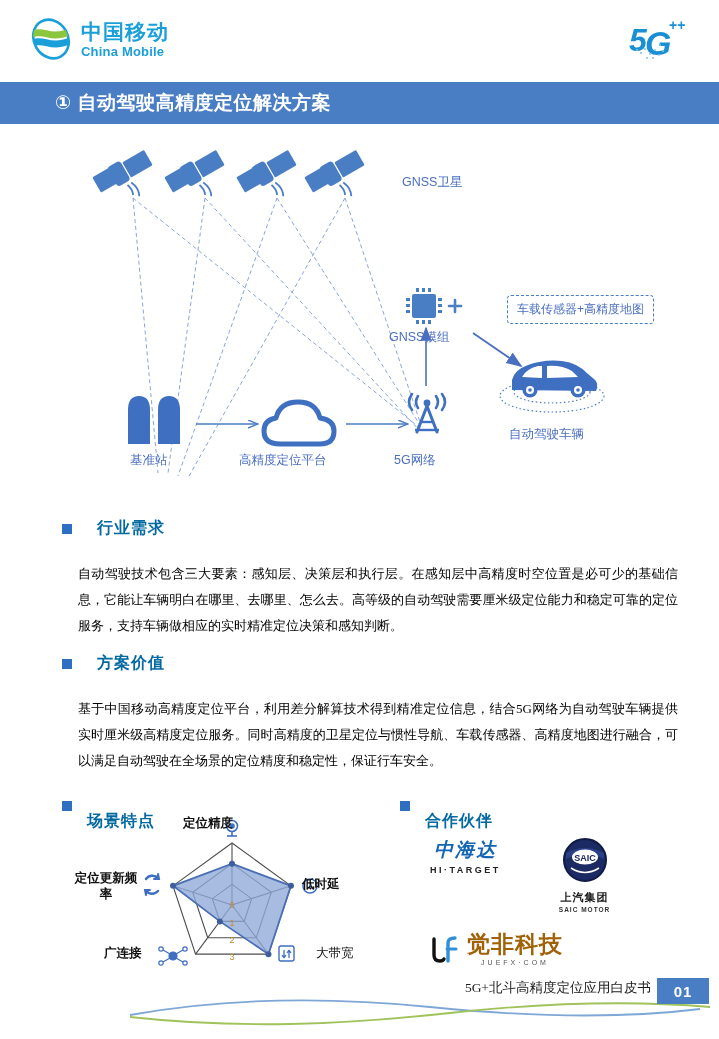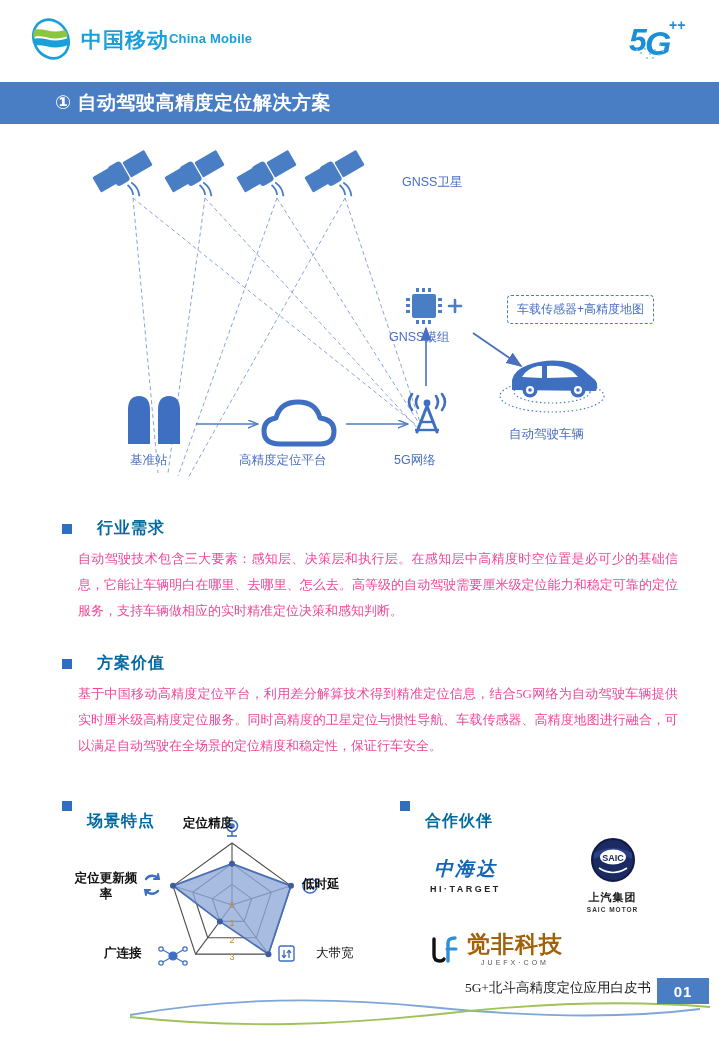--- a/index.html
+++ b/index.html
@@ -8,21 +8,21 @@
     background: #ffffff;
     font-family: "Liberation Sans", "DejaVu Sans", sans-serif;
     overflow: hidden;
   }
   .page { position: relative; width: 719px; height: 1039px; background:#fff; }
 
   
   .header { position:absolute; left:0; top:0; width:719px; height:78px; background:#fff; }
   .logo-wrap { position:absolute; left:30px; top:18px; display:flex; align-items:center; gap:9px; }
   .logo-mark { width:42px; height:42px; flex:0 0 auto; }
-  .logo-text { display:flex; flex-direction:row; line-height:1; }
+  .logo-text { display:flex; flex-direction:column; line-height:1; }
   .logo-cn { font-size:21px; font-weight:bold; color:#1a9fd9; letter-spacing:1px;
              font-family:"Liberation Sans","DejaVu Sans",sans-serif; }
   .logo-en { font-size:13px; font-weight:bold; color:#1a9fd9; margin-top:3px; letter-spacing:0.2px; }
   .fiveg-wrap { position:absolute; right:28px; top:14px; width:64px; height:50px; }
 
   
   .title-bar {
     position:absolute; left:0; top:82px; width:719px; height:42px;
     background:#4a7ec4; display:flex; align-items:center;
   }
@@ -45,22 +45,22 @@
 
   
   .section { position:absolute; left:62px; }
   .sec-head { display:flex; align-items:flex-start; }
   .bullet { width:10px; height:10px; background:#2f6fc1; margin-top:6px; flex:0 0 auto; }
   .sec-title {
     color:#0369a1; font-size:16px; font-weight:bold; margin-left:25px;
     letter-spacing:1px; line-height:1.2;
   }
   .sec-body {
-    margin-top:9px; margin-left:16px;
-    color:#ec4899; font-size:13px; line-height:2.0;
+    margin-top:24px; margin-left:16px;
+    color:#000000; font-size:13px; line-height:2.0;
     text-align:justify;
     font-family:"Liberation Serif","DejaVu Serif",serif;
     width: 600px;
   }
 
   
   .radar-area { position:absolute; left:62px; top:795px; width:340px; height:200px; }
   .partners-area { position:absolute; left:400px; top:795px; width:300px; height:175px; }
   .partner-logos { position:absolute; left:30px; top:42px; width:270px; }
   .plogo-row { display:flex; align-items:center; }
@@ -360,21 +360,21 @@
     <span style="position:absolute; left:8px; top:76px; width:72px; font-size:12.5px; font-weight:bold; color:#111; text-align:center; line-height:1.25;">定位更新频率</span>
   </div>
 
   <div class="partners-area">
     <div class="radar-title-row">
       <span class="bullet"></span>
       <span class="sec-title">合作伙伴</span>
     </div>
 
     <div class="partner-logos">
-      <div class="plogo-row" style="gap:86px; align-items:center;">
+      <div class="plogo-row" style="gap:58px; align-items:flex-start;">
         <div class="hitarget">
           <div class="hi-cn">中海达</div>
           <div class="hi-en">HI·TARGET</div>
         </div>
         <div class="saic-wrap">
           <svg width="46" height="46" viewBox="0 0 46 46">
             <circle cx="23" cy="23" r="21" fill="#1b2a63"></circle>
             <circle cx="23" cy="23" r="21" fill="none" stroke="#0f1a45" stroke-width="2"></circle>
             <path d="M4,16 Q23,6 42,16 L42,22 Q23,13 4,22 Z" fill="#2f4590" opacity="0.8"></path>
             <ellipse cx="23" cy="20" rx="13" ry="7.5" fill="#ffffff"></ellipse>

